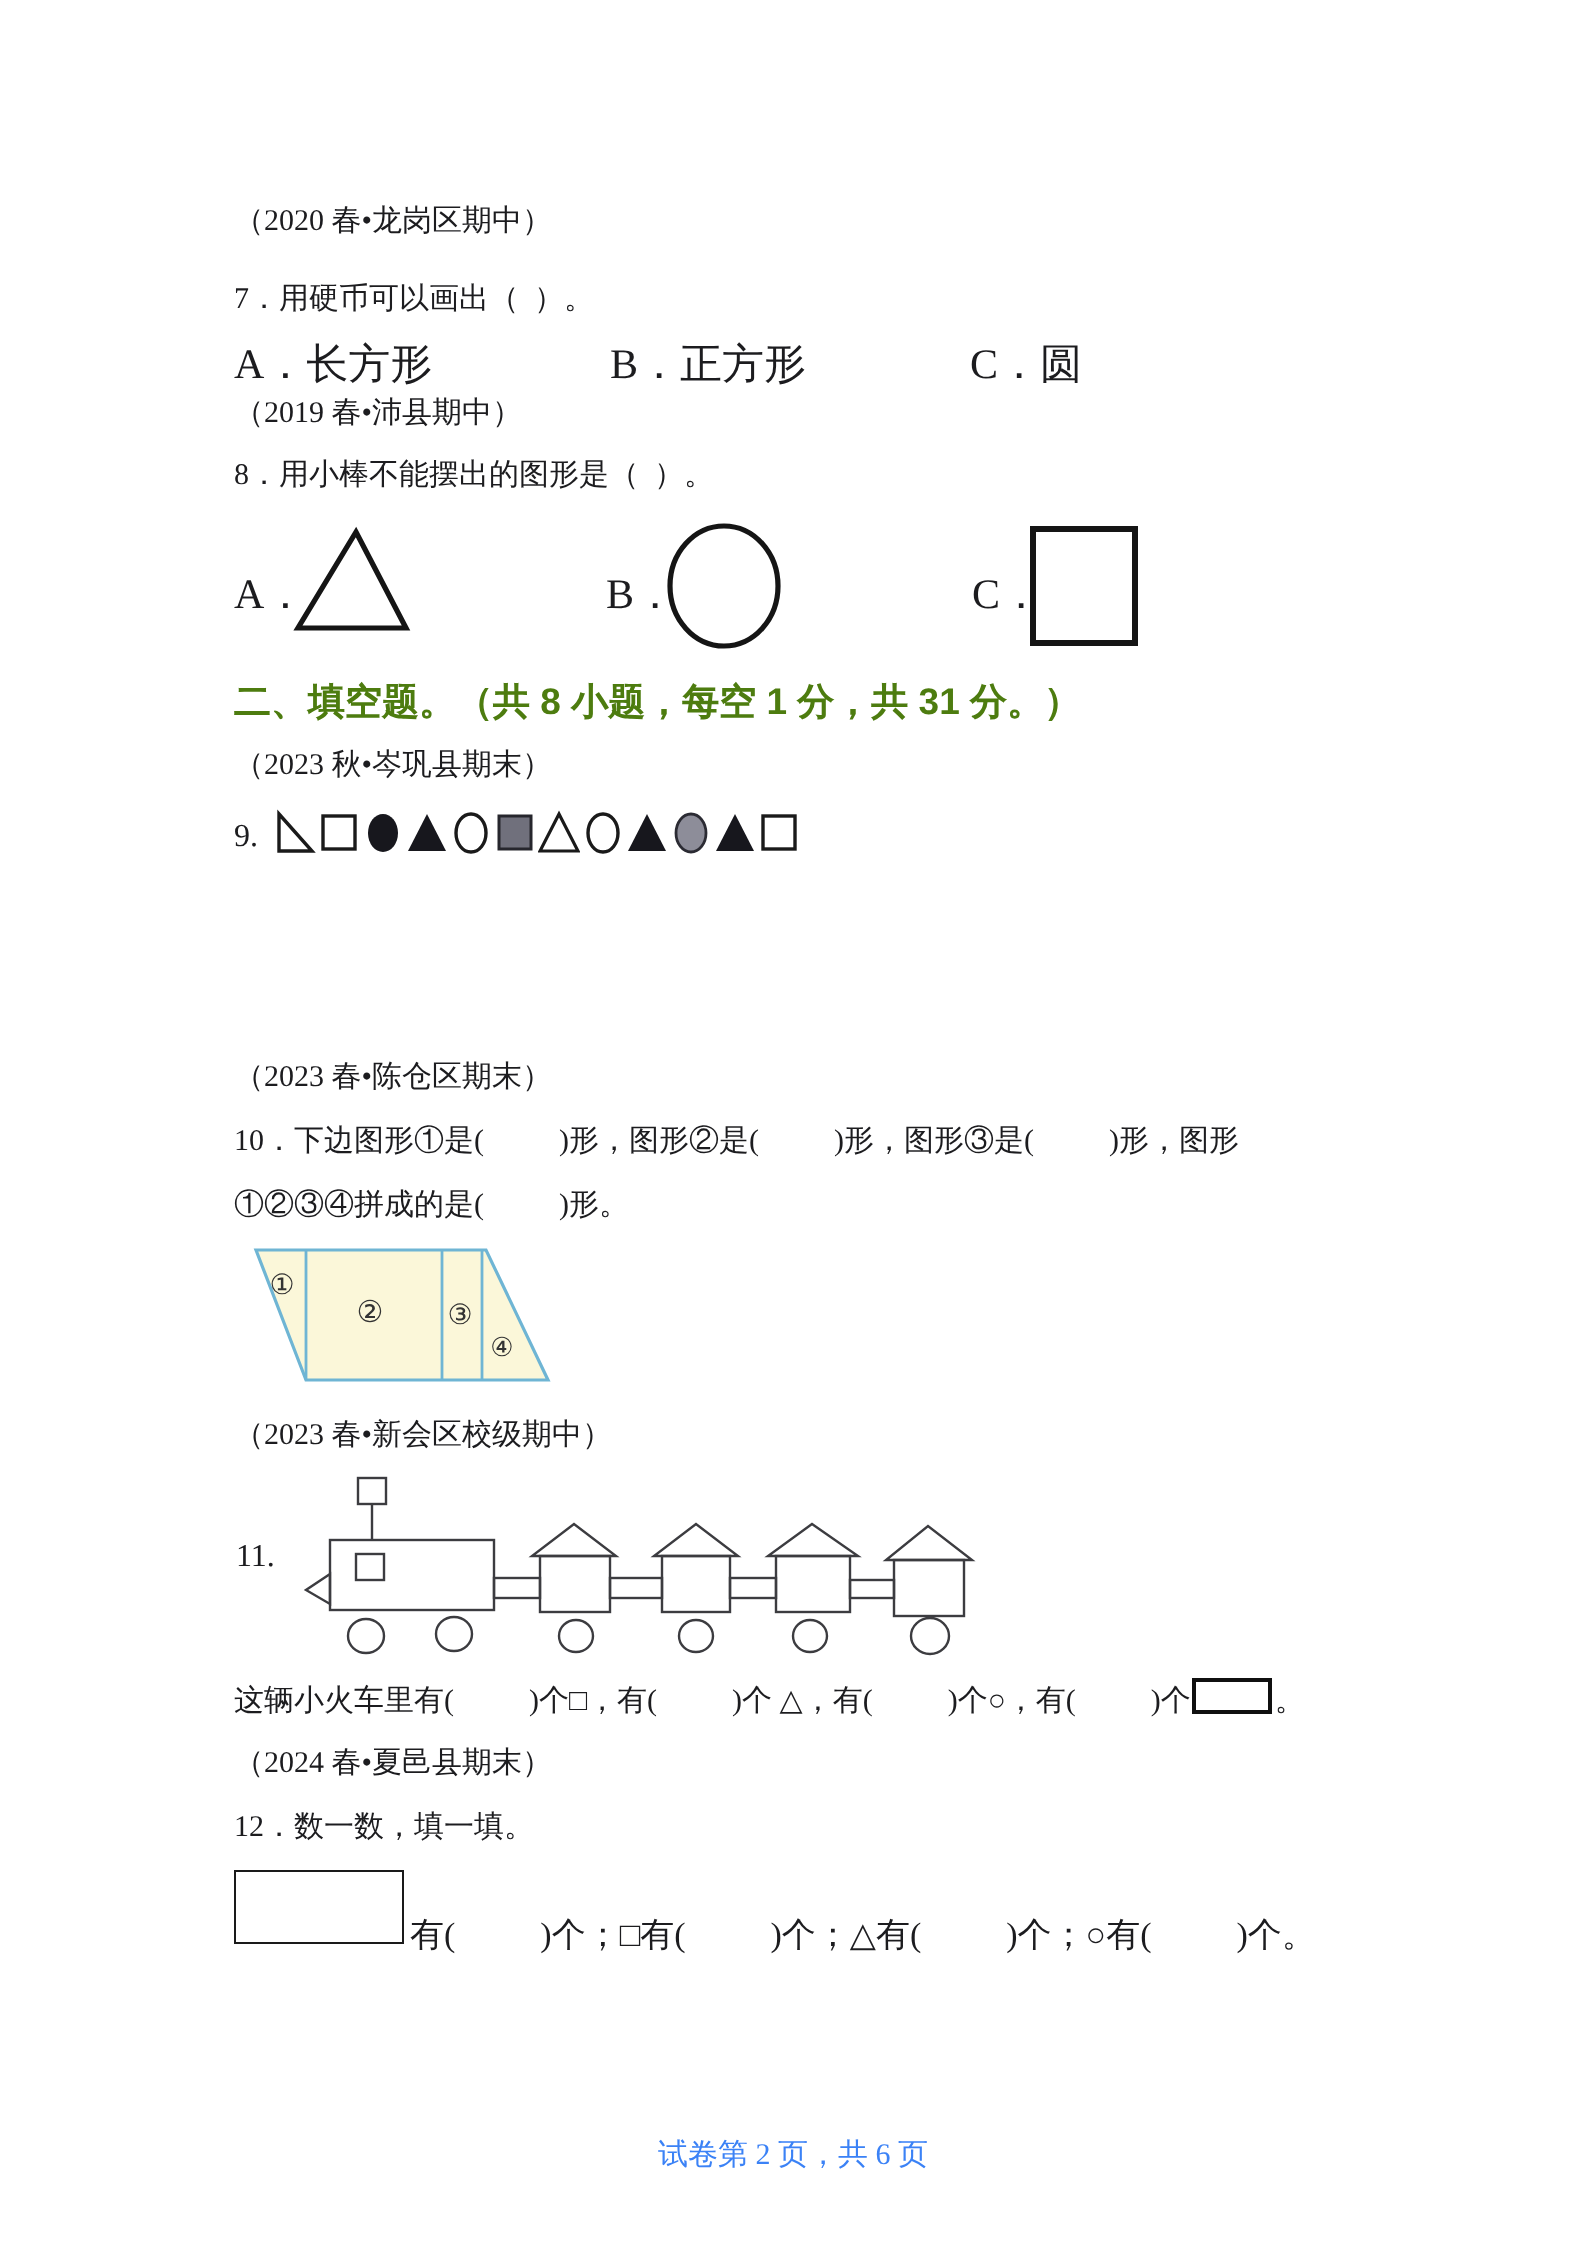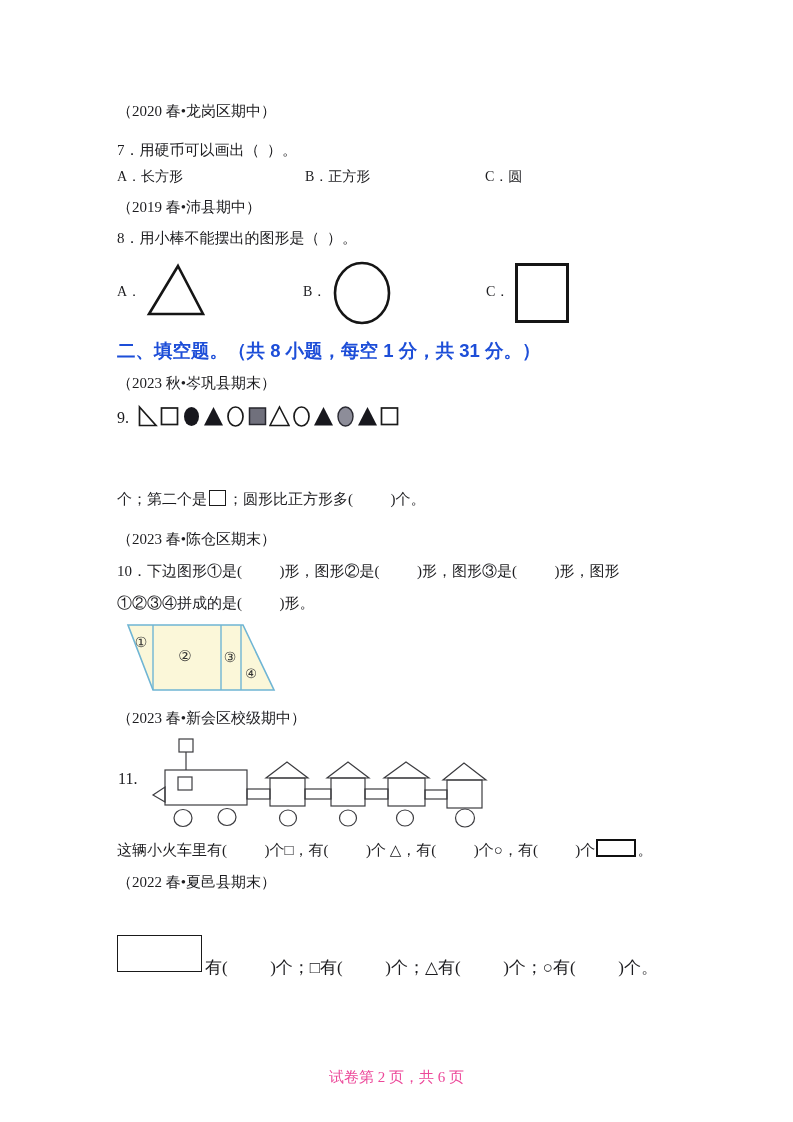--- a/index.html
+++ b/index.html
@@ -1,32 +1,32 @@
 <!DOCTYPE html>
 <html><head>
 <meta charset="utf-8">
 <style>
   html,body{margin:0;padding:0;background:#ffffff;}
   .page{position:relative;width:793px;height:1122px;background:#ffffff;overflow:hidden;
         font-family:"Liberation Serif","DejaVu Serif",serif;color:#1c1c1f;}
   .line{position:absolute;left:117px;font-size:15px;line-height:22px;white-space:pre;}
-  .bold-sans{font-family:"Liberation Sans","DejaVu Sans",sans-serif;font-weight:bold;font-size:18.5px;color:#1d4ed8;}
-  .opt{position:absolute;font-size:14px;white-space:pre;}
+  .bold-sans{font-family:"Liberation Sans","DejaVu Sans",sans-serif;font-weight:bold;font-size:18.5px;color:#4d7c0f;}
+  .opt{position:absolute;font-size:21px;white-space:pre;}
   .fig{position:absolute;}
   .shape-row{position:absolute;left:117px;top:404px;display:flex;align-items:center;}
   .qnum{font-size:16px;margin-right:8px;}
   .shp{display:inline-block;margin-right:1px;line-height:0;}
   .inline-gray-sq{display:inline-block;width:13px;height:13px;background:#55555f;border:1px solid #2e2e35;vertical-align:-1px;}
   .inline-sq{display:inline-block;width:15px;height:14px;background:#fff;border:1.6px solid #1a1a1a;vertical-align:-2px;margin:0 2px;}
   .inline-wide-rect{display:inline-block;width:36px;height:14px;background:#fff;border:2px solid #101010;vertical-align:-2px;margin:0 1px;}
   .big-rect{display:inline-block;width:83px;height:35px;background:#fff;border:1.6px solid #1a1a1a;}
   .sqC{position:absolute;left:515px;top:263px;width:48px;height:54px;border:3px solid #151515;background:#fff;}
   .q12row{position:absolute;left:117px;top:927px;display:flex;align-items:center;}
   .q12row .txt{font-size:17px;white-space:pre;margin-left:3px;margin-top:29px;}
-  .footer{position:absolute;left:0;top:1068px;width:100%;text-align:center;font-size:15px;color:#ec4899;}
+  .footer{position:absolute;left:0;top:1068px;width:100%;text-align:center;font-size:15px;color:#3b82f6;}
   svg{display:block;}
 </style>
 </head>
 <body>
 
 <div class="page">
 
   <div class="line" style="top:100px">（2020 春•龙岗区期中）</div>
   <div class="line" style="top:139px">7．用硬币可以画出（  ）。</div>
   <div class="opt" style="left:117px;top:168px">A．长方形</div>
@@ -74,21 +74,20 @@
           </svg></span><span class="shp"><svg width="21" height="24" viewBox="0 0 21 24">
             <polygon points="10.5,3 20,21.5 1,21.5" fill="#17171d"></polygon>
           </svg></span><span class="shp"><svg width="21" height="24" viewBox="0 0 21 24">
             <ellipse cx="10.5" cy="12.5" rx="7.5" ry="9.5" fill="#8d8d99" stroke="#2b2b33" stroke-width="1.4"></ellipse>
           </svg></span><span class="shp"><svg width="21" height="24" viewBox="0 0 21 24">
             <polygon points="10.5,3 20,21.5 1,21.5" fill="#17171d"></polygon>
           </svg></span><span class="shp"><svg width="21" height="24" viewBox="0 0 21 24">
             <rect x="2.5" y="4" width="16" height="16.5" fill="none" stroke="#1a1a1a" stroke-width="1.7"></rect>
           </svg></span></span>
   </div>
-  <div class="line" style="top:488px"><span>个；第二个是</span><span class="inline-sq"></span><span>；圆形比正方形多(          )个。</span></div>
 
   <div class="line" style="top:528px">（2023 春•陈仓区期末）</div>
   <div class="line" style="top:560px">10．下边图形①是(          )形，图形②是(          )形，图形③是(          )形，图形</div>
   <div class="line" style="top:592px">①②③④拼成的是(          )形。</div>
   <div class="fig" style="left:117px;top:618px">
     <svg width="170" height="80" viewBox="0 0 170 80">
       <polygon points="11,7 126,7 157,72 36,72" stroke-width="1.6" fill="#FBF7D9" stroke="#6FB5D4"></polygon>
       <line x1="36" y1="7" x2="36" y2="72" stroke-width="1.4" stroke="#6FB5D4"></line>
       <line x1="104" y1="7" x2="104" y2="72" stroke-width="1.4" stroke="#6FB5D4"></line>
       <line x1="124" y1="7" x2="124" y2="72" stroke-width="1.4" stroke="#6FB5D4"></line>
@@ -123,20 +122,21 @@
       <rect x="238" y="44" width="37" height="28"></rect>
       <ellipse cx="255" cy="84" rx="8.5" ry="8"></ellipse>
       <rect x="275" y="56" width="22" height="9"></rect>
       <polygon points="293,46 336,46 314,29"></polygon>
       <rect x="297" y="46" width="35" height="28"></rect>
       <ellipse cx="315" cy="84" rx="9.5" ry="9"></ellipse>
     </svg>
   </div>
   <div class="line" style="top:839px"><span>这辆小火车里有(          )个□，有(          )个 △，有(          )个○，有(          )个</span><span class="inline-wide-rect"></span><span>。</span></div>
 
-  <div class="line" style="top:871px">（2022 春•夏邑县期末）</div>
+  <div class="line" style="top:871px">（2024 春•夏邑县期末）</div>
+  <div class="line" style="top:903px">12．数一数，填一填。</div>
   <div class="q12row">
     <span class="big-rect"></span>
     <span class="txt">有(          )个；□有(          )个；△有(          )个；○有(          )个。</span>
   </div>
 
   <div class="footer">试卷第 2 页，共 6 页</div>
 </div>
 
 </body></html>

